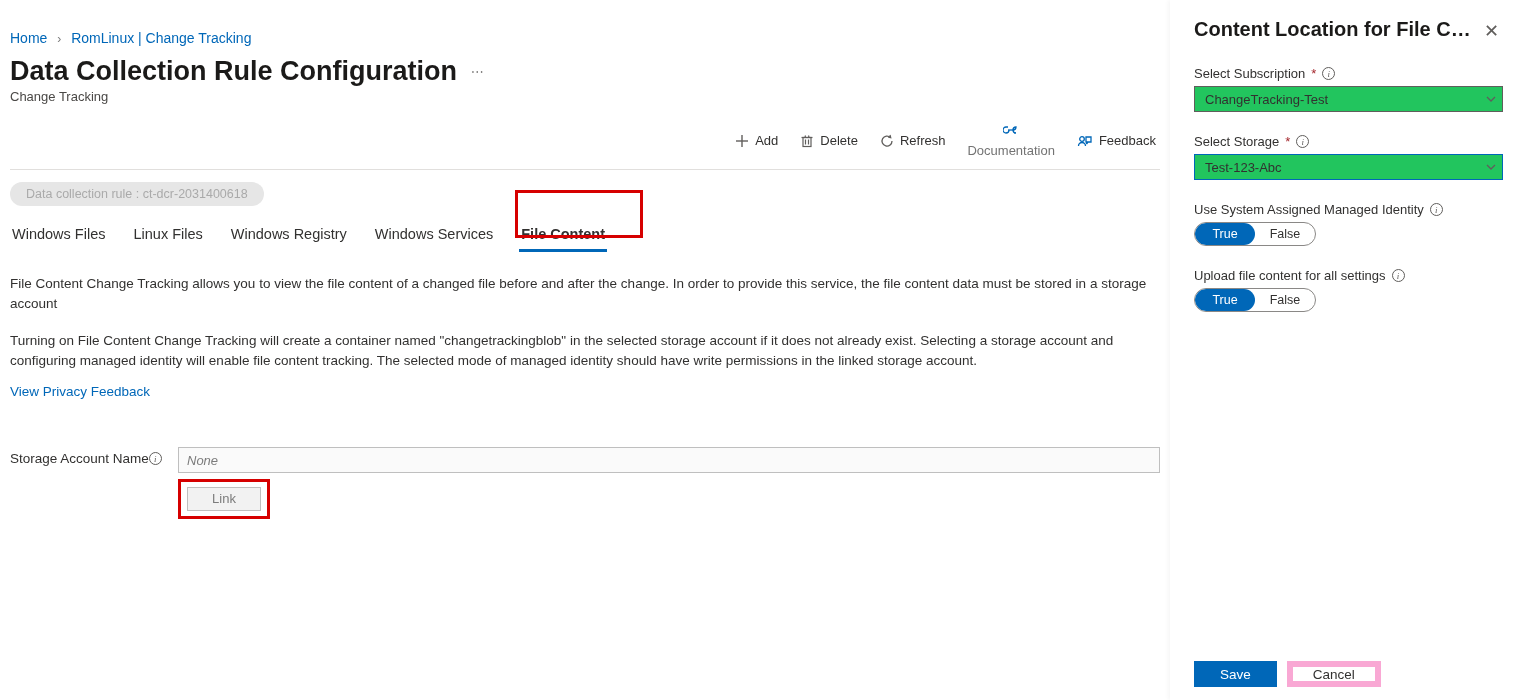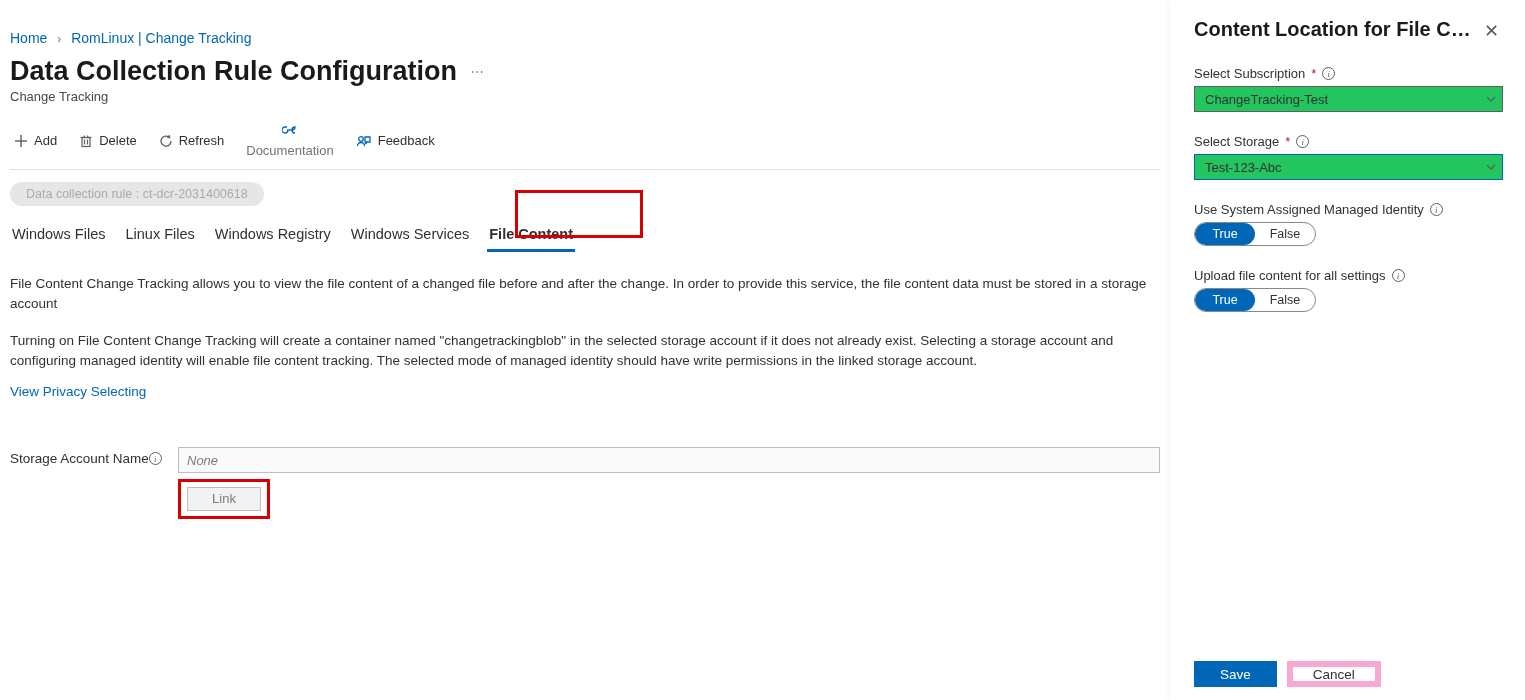--- a/index.html
+++ b/index.html
@@ -43,20 +43,21 @@
     color: #4a4846;
     margin: 2px 0 10px 0;
   }
   
   .toolbar {
     border-bottom: 1px solid #e1dfdd;
     padding: 6px 0 8px 0;
     display: flex;
     gap: 14px;
     align-items: center;
+    justify-content: flex-end;
   }
   .toolbar-btn {
     display: inline-flex;
     align-items: center;
     gap: 6px;
     color: #323130;
     cursor: pointer;
     padding: 3px 4px;
   }
   .toolbar-btn svg { stroke: #605e5c; }
@@ -70,21 +71,21 @@
     background: #e6e6e6;
     color: #aaaaaa;
     font-size: 12.5px;
     border-radius: 14px;
     padding: 5px 16px;
   }
   
   .tabs {
     margin-top: 14px;
     display: flex;
-    gap: 16px;
+    gap: 24px;
     font-size: 14.5px;
     color: #323130;
   }
   .tab {
     padding: 6px 2px 10px 2px;
     cursor: pointer;
     position: relative;
   }
   .tab.active { font-weight: 600; }
   .tab.active::after {
@@ -343,21 +344,21 @@
   <div class="tabs" style="position:relative;">
     <div class="tab">Windows Files</div>
     <div class="tab">Linux Files</div>
     <div class="tab">Windows Registry</div>
     <div class="tab">Windows Services</div>
     <div class="tab active" id="tab-fc">File Content</div>
   </div>
 
   <div class="body-text">File Content Change Tracking allows you to view the file content of a changed file before and after the change. In order to provide this service, the file content data must be stored in a storage account</div>
   <div class="body-text" style="margin-top:18px;">Turning on File Content Change Tracking will create a container named "changetrackingblob" in the selected storage account if it does not already exist. Selecting a storage account and configuring managed identity will enable file content tracking. The selected mode of managed identity should have write permissions in the linked storage account.</div>
-  <span class="privacy-link">View Privacy Selecting</span>
+  <span class="privacy-link">View Privacy Feedback</span>
 
   <div class="storage-row">
     <div class="field-label">
       <span>Storage Account Name</span>
       <span class="info-icon">i</span>
     </div>
     <div class="storage-input-wrap">
       <input class="storage-input" type="text" readonly="" value="None" style="">
       <div class="link-btn-wrap">
         <span class="link-btn">Link</span>

